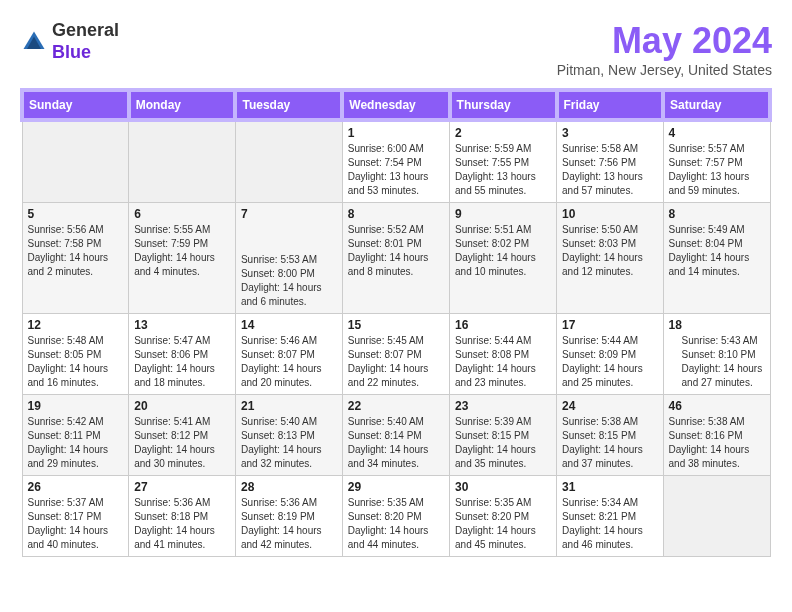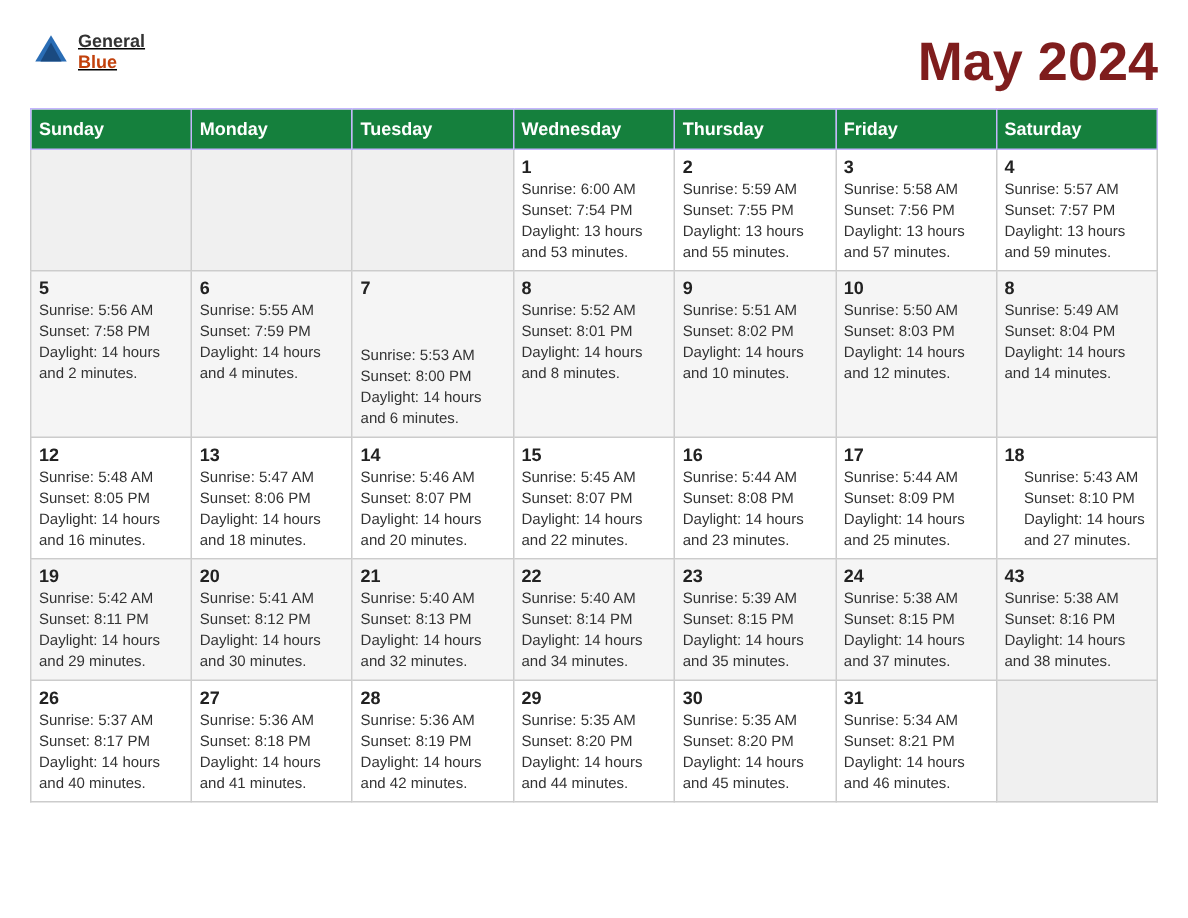--- a/index.html
+++ b/index.html
@@ -15,56 +15,55 @@
       justify-content: space-between;
       align-items: flex-start;
       margin-bottom: 10px;
     }
     .logo {
       display: flex;
       align-items: center;
       gap: 4px;
     }
     .logo-text {
-      font-size: 12px;
+      font-size: 18px;
       font-weight: bold;
       line-height: 1.2;
-      text-decoration: underline;
     }
     .logo-general { color: #333; }
-    .logo-blue { color: #c2410c; }
+    .logo-blue { color: #6d28d9; }
     .logo-icon {
       width: 28px;
       height: 28px;
     }
     .title-block {
       text-align: right;
     }
     .month-title {
       font-size: 36px;
       font-weight: bold;
-      color: #7f1d1d;
+      color: #8b5cf6;
     }
     .location {
       font-size: 14px;
       color: #555;
     }
     table {
       width: 100%;
       border-collapse: collapse;
       font-size: 11px;
     }
     thead th {
-      background-color: #15803d;
+      background-color: #8b5cf6;
       color: #fff;
       text-align: left;
       padding: 6px 5px;
       font-size: 12px;
       font-weight: bold;
-      border: 1px solid #c4b5fd;
+      border: 4px solid #c4b5fd;
     }
     td {
       border: 1px solid #ccc;
       vertical-align: top;
       padding: 4px 5px;
       height: 80px;
       width: 108px;
     }
     tr:nth-child(even) td {
       background-color: #f5f5f5;
@@ -96,20 +95,21 @@
       <polygon points="20,5 35,30 5,30" fill="#2a6db5"></polygon>
       <polygon points="20,12 30,30 10,30" fill="#1a4a80"></polygon>
     </svg>
     <div class="logo-text">
       <span class="logo-general">General</span><br>
       <span class="logo-blue">Blue</span>
     </div>
   </div>
   <div class="title-block">
     <div class="month-title">May 2024</div>
+    <div class="location">Pitman, New Jersey, United States</div>
   </div>
 </div>
 
 <table>
   <thead>
     <tr>
     <th>Sunday</th>
         <th>Monday</th>
         <th>Tuesday</th>
         <th>Wednesday</th>
@@ -291,21 +291,21 @@
 and 35 minutes.</div>
         </td>
         <td>
           <div class="day-num">24</div>
           <div class="day-info" style="white-space: pre-line;">Sunrise: 5:38 AM
 Sunset: 8:15 PM
 Daylight: 14 hours
 and 37 minutes.</div>
         </td>
         <td>
-          <div class="day-num">43</div>
+          <div class="day-num">46</div>
           <div class="day-info" style="white-space: pre-line;">Sunrise: 5:38 AM
 Sunset: 8:16 PM
 Daylight: 14 hours
 and 38 minutes.</div>
         </td>
       </tr>
       <tr>
         <td>
           <div class="day-num">26</div>
           <div class="day-info" style="white-space: pre-line;">Sunrise: 5:37 AM

